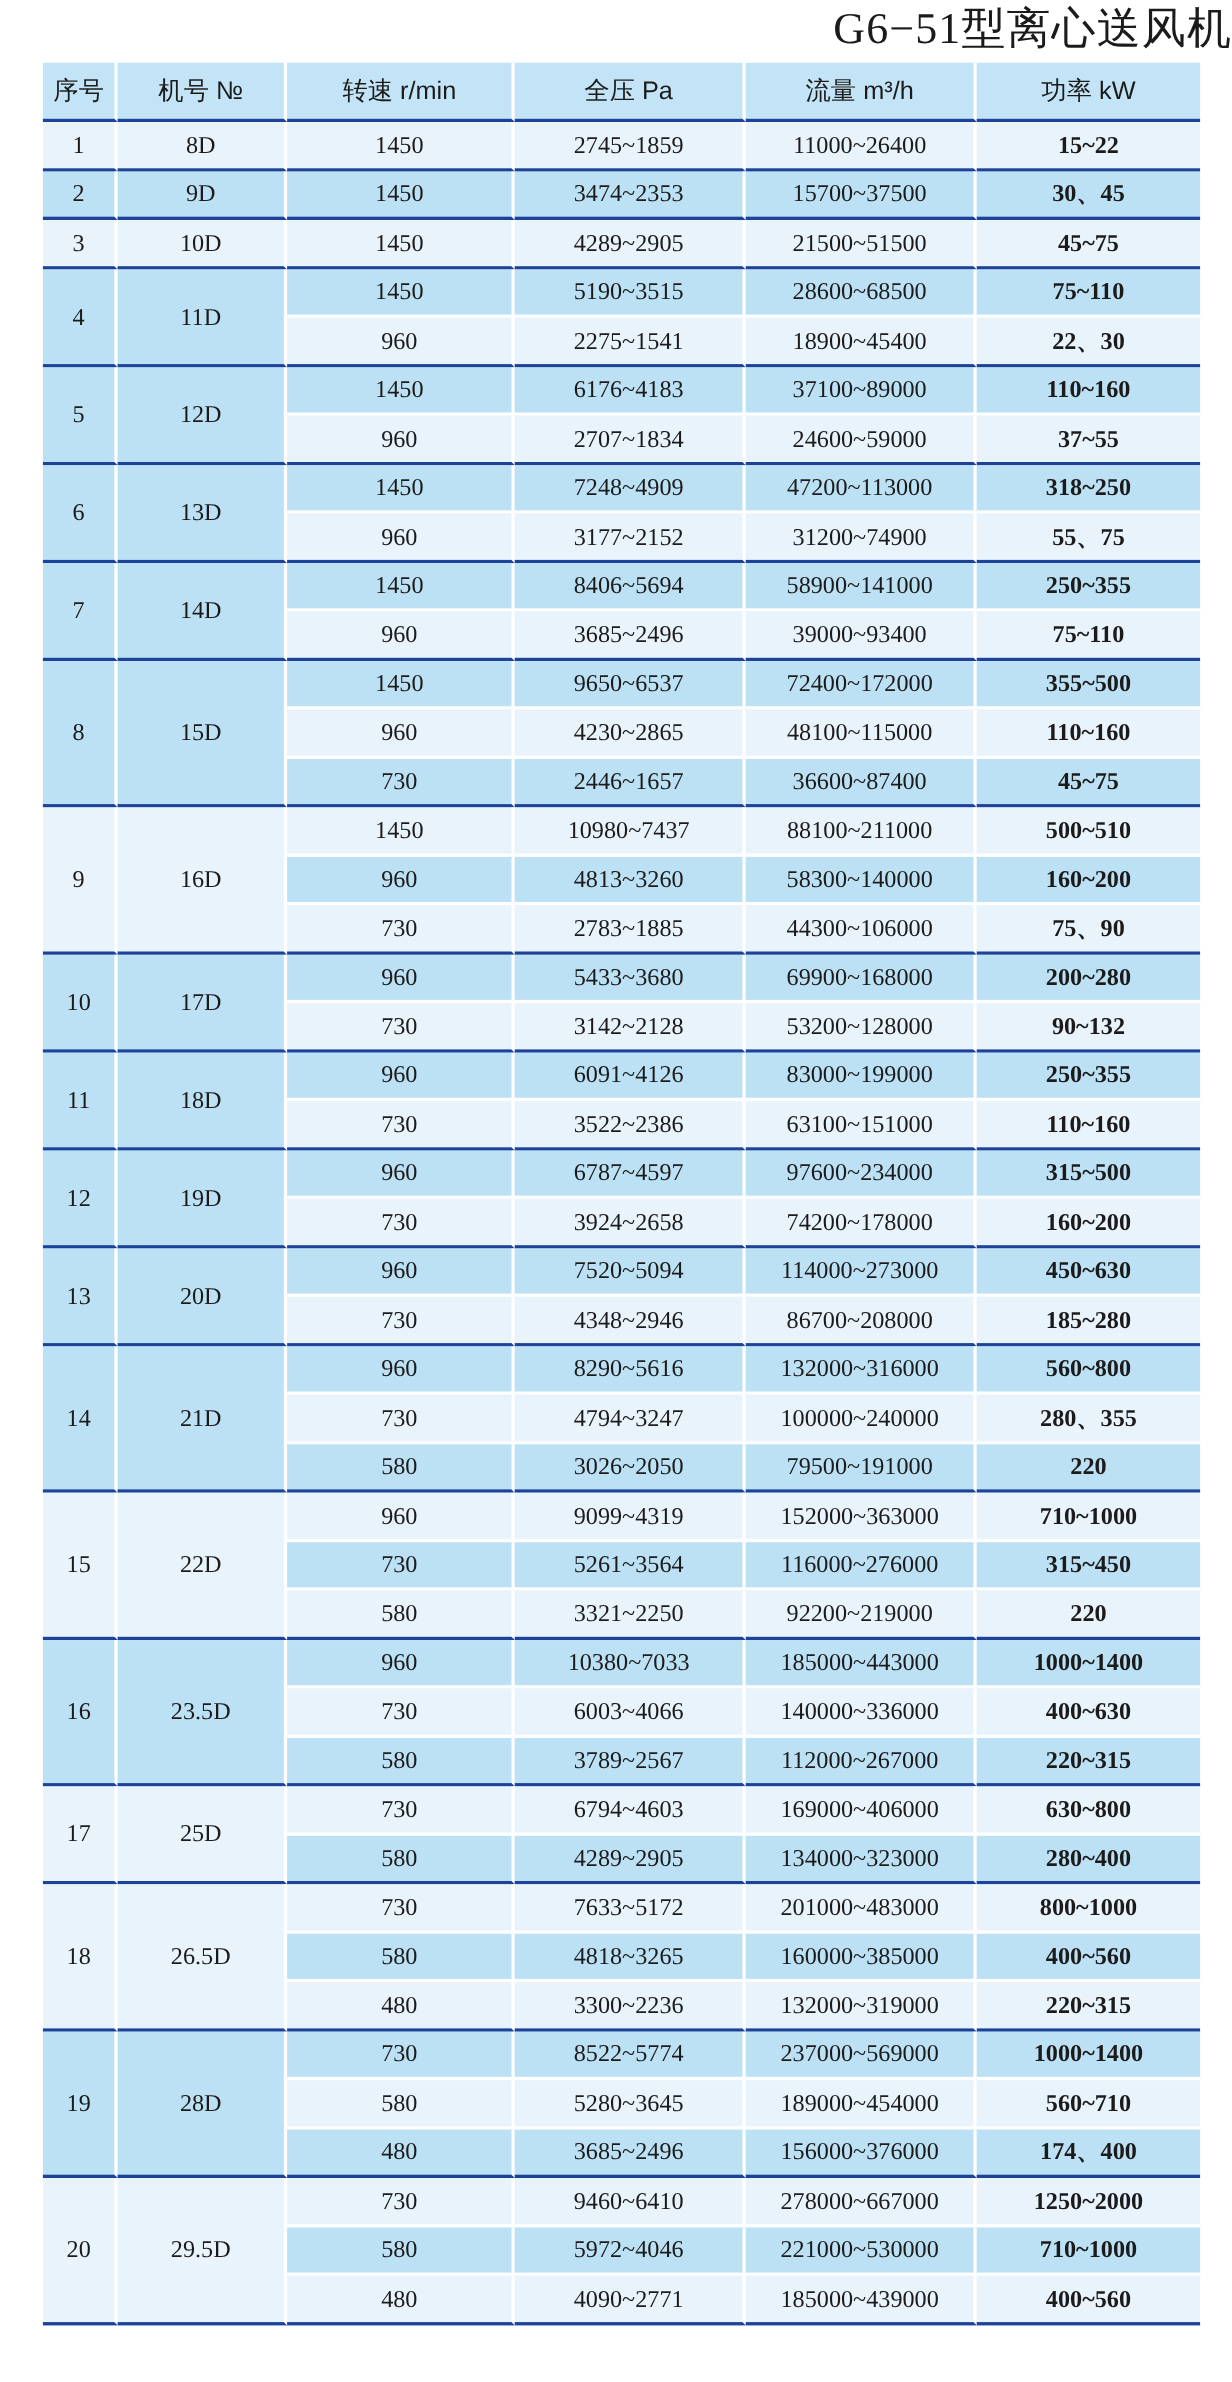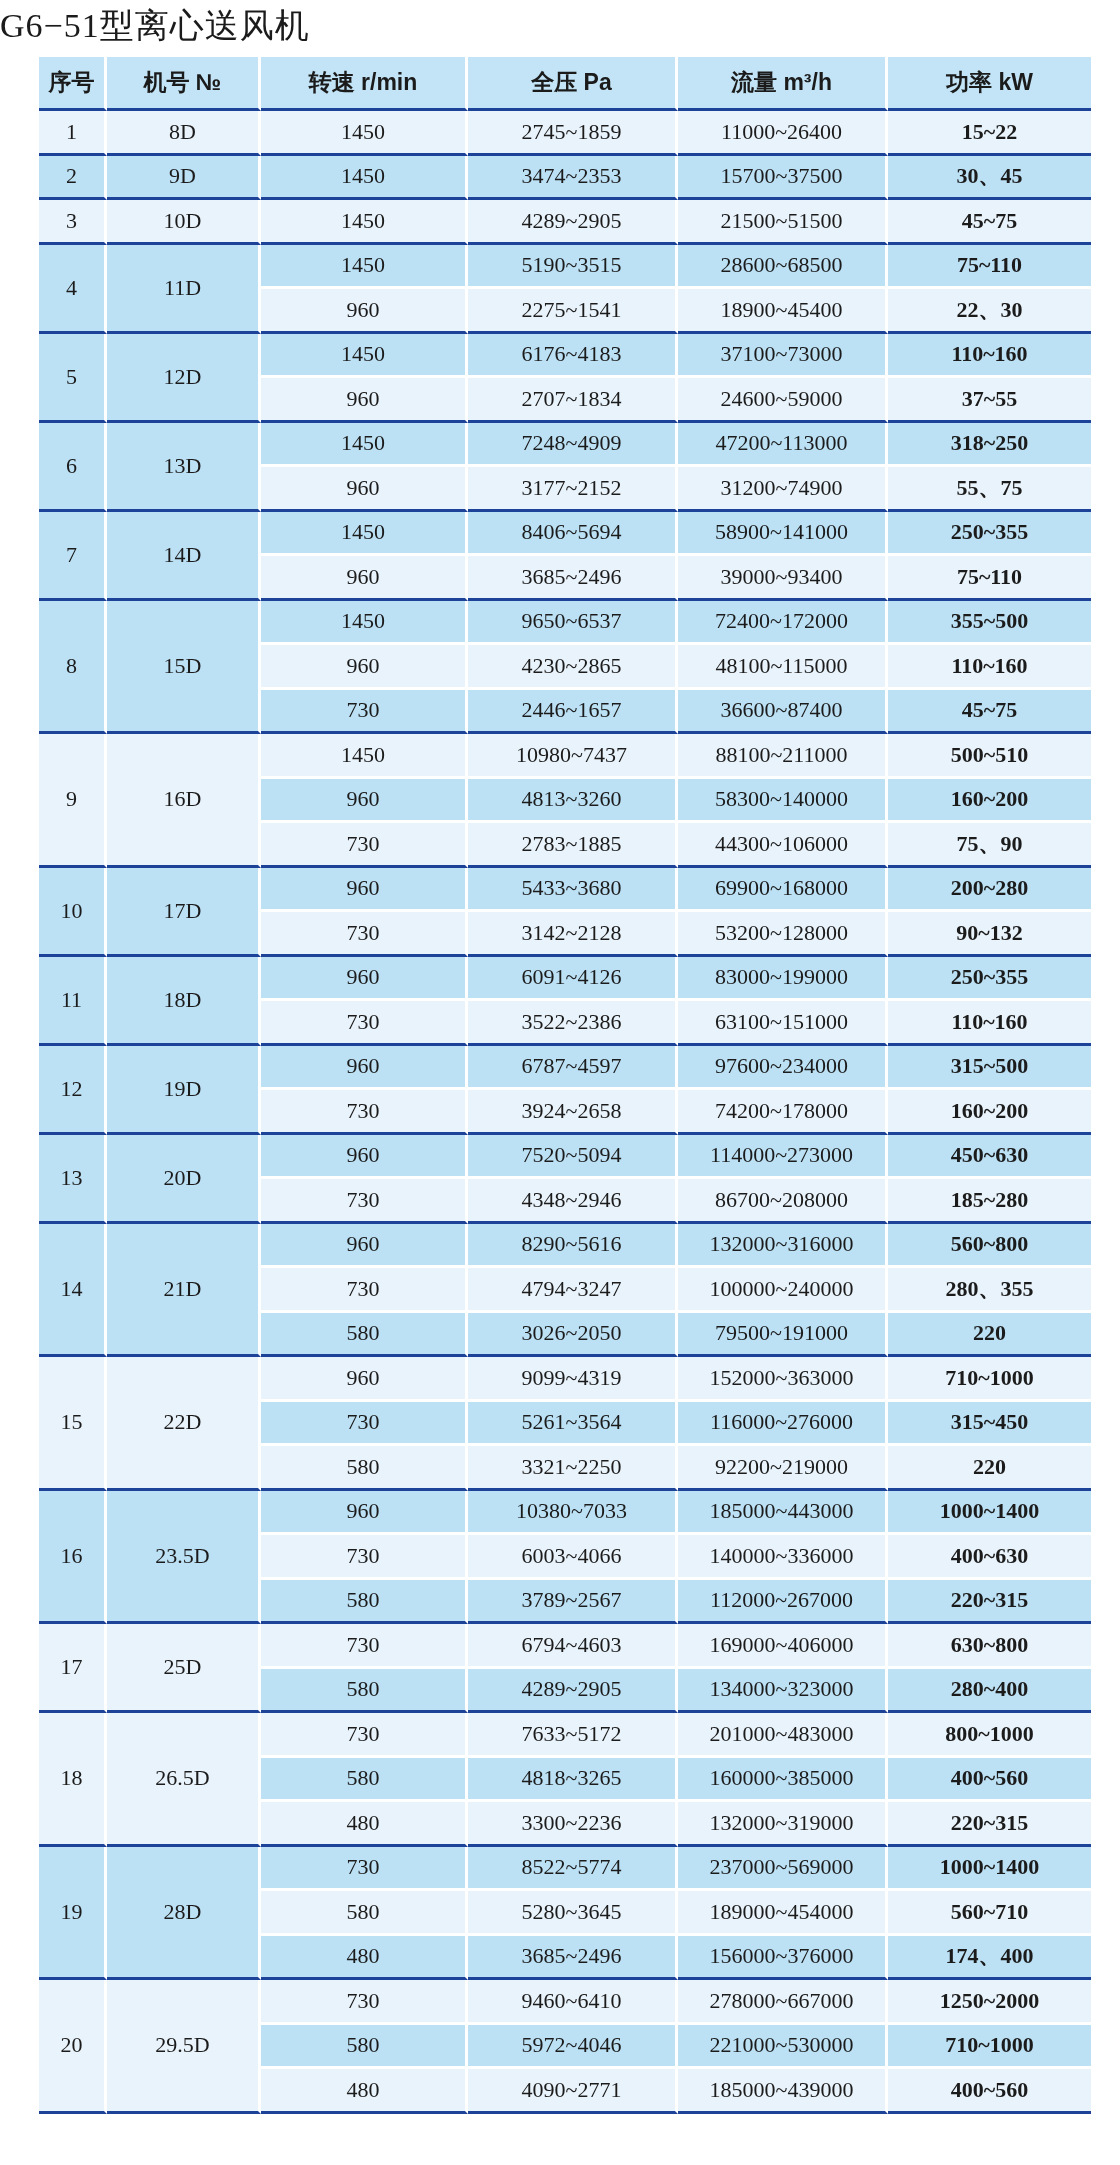--- a/index.html
+++ b/index.html
@@ -5,41 +5,41 @@
   html, body { margin: 0; padding: 0; }
   body {
     width: 1120px;
     height: 2165px;
     background: #ffffff;
     overflow: hidden;
     font-family: "Liberation Serif", serif;
   }
   .doc-title {
     margin: 8px 0 0 0;
-    text-align: left;
-    font-size: 34px;
+    text-align: right;
+    font-size: 40px;
     line-height: 36px;
     font-weight: normal;
     letter-spacing: 1px;
     color: var(--text, #1a1a1a);
     font-family: "Liberation Serif", serif;
   }
   .spec-table {
     border-collapse: separate;
     border-spacing: 0;
     table-layout: fixed;
     width: 1052px;
     margin: 13px 0 0 39px;
   }
   .spec-table th {
     height: 51px;
     background: var(--header-bg, #c2e4f6);
     font-family: "Liberation Sans", sans-serif;
     font-size: 23px;
-    font-weight: bold;
+    font-weight: normal;
     color: var(--text, #111111);
     border-right: 3px solid var(--grid, #ffffff);
     border-bottom: 3px solid var(--divider, #1c4398);
     text-align: center;
     vertical-align: middle;
     padding: 0;
   }
   .spec-table th:last-child { border-right: none; margin-left: 32px; }
   .spec-table td {
     height: 41.5px;
@@ -127,21 +127,21 @@
           <td class="light group-end">18900~45400</td>
           <td class="light group-end">22、30</td>
         </tr>
       </tbody>
       <tbody>
         <tr>
           <td rowspan="2" class="dark group-end">5</td>
           <td rowspan="2" class="dark group-end">12D</td>
           <td class="dark">1450</td>
           <td class="dark">6176~4183</td>
-          <td class="dark">37100~73000</td>
+          <td class="dark">37100~89000</td>
           <td class="dark">110~160</td>
         </tr>
         <tr>
           <td class="light group-end">960</td>
           <td class="light group-end">2707~1834</td>
           <td class="light group-end">24600~59000</td>
           <td class="light group-end">37~55</td>
         </tr>
       </tbody>
       <tbody>

